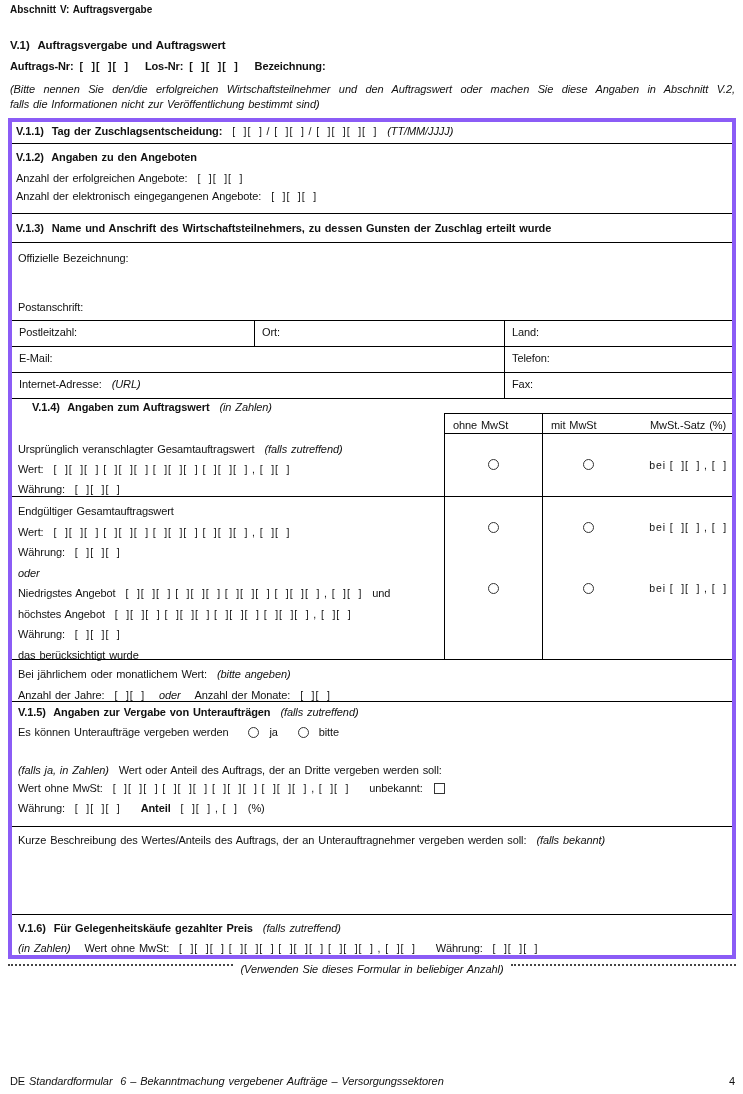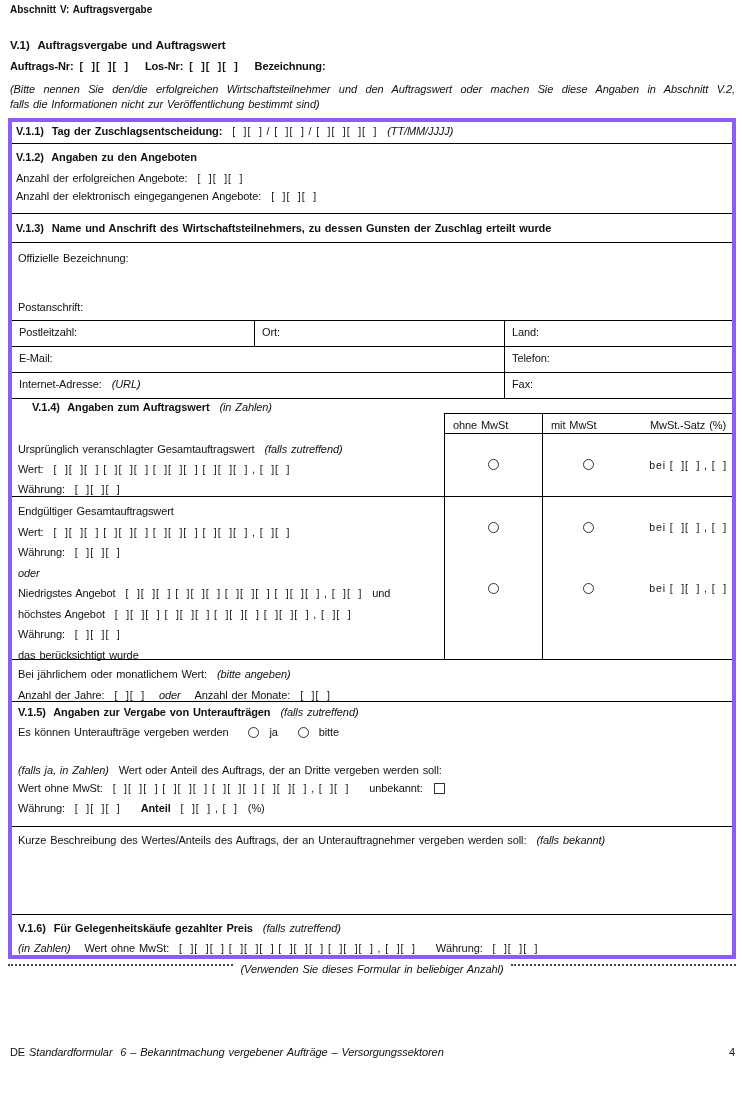--- a/index.html
+++ b/index.html
@@ -53,21 +53,21 @@
   #r15 .ln-wert{margin-top:4px;line-height:17px;}
   #r15 .ln-waehr{margin-top:3px;line-height:17px;}
   .rad{display:inline-block;width:11px;height:11px;border:1px solid #333;border-radius:50%;vertical-align:-2px;background:#fff;}
   .chk{display:inline-block;width:11px;height:11px;border:1.5px solid #333;vertical-align:-2px;margin-left:7px;background:#fff;}
   #rkurze{top:704px;height:88px;padding:7px 6px 0;}
   #r16{top:792px;height:49px;padding:7px 6px 0;}
   #r16 .ln{margin-top:8px;}
 
   #dots{left:8px;right:7px;top:963px;display:flex;align-items:flex-start;gap:8px;height:16px;}
   .lead{flex:1;height:0;border-top:2px dotted #444;margin-top:1px;}
-  #foot{left:10px;right:8px;top:1046px;display:flex;justify-content:space-between;align-items:baseline;text-align:right;}
+  #foot{left:10px;right:8px;top:1075px;display:flex;justify-content:space-between;align-items:baseline;text-align:right;}
 </style>
 </head>
 <body>
 
 <div class="page">
 
   <div class="abs pre" id="title">Abschnitt V: Auftragsvergabe</div>
   <div class="abs pre" id="v1h">V.1)  Auftragsvergabe und Auftragswert</div>
 
   <div class="abs" id="nrline">

